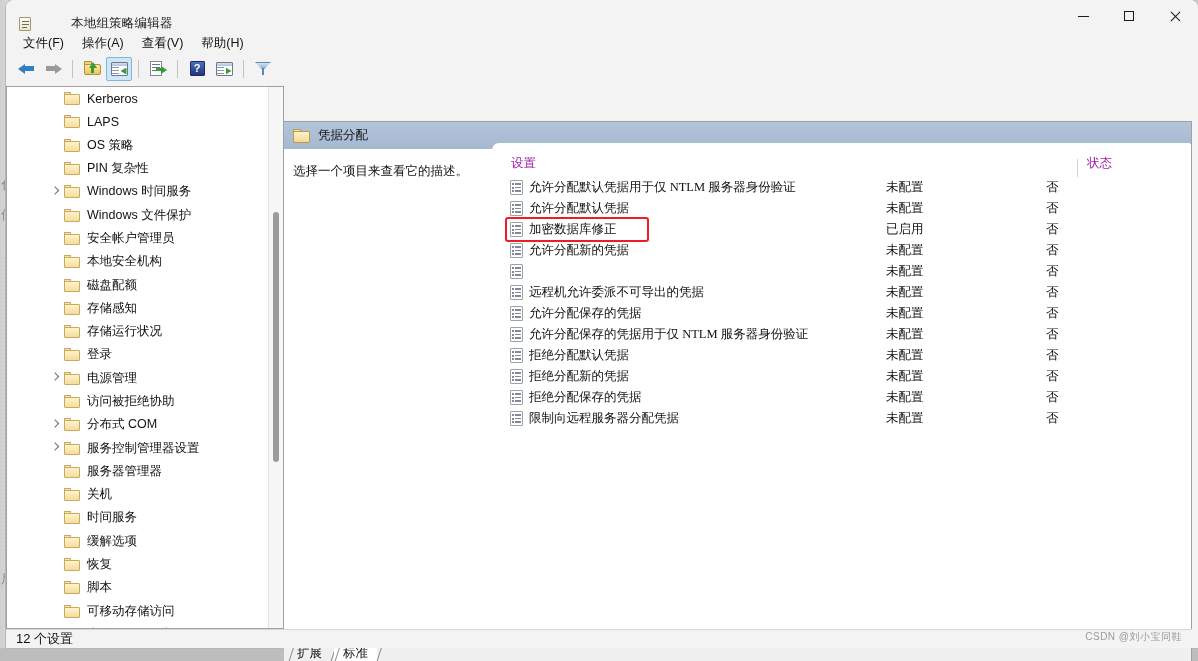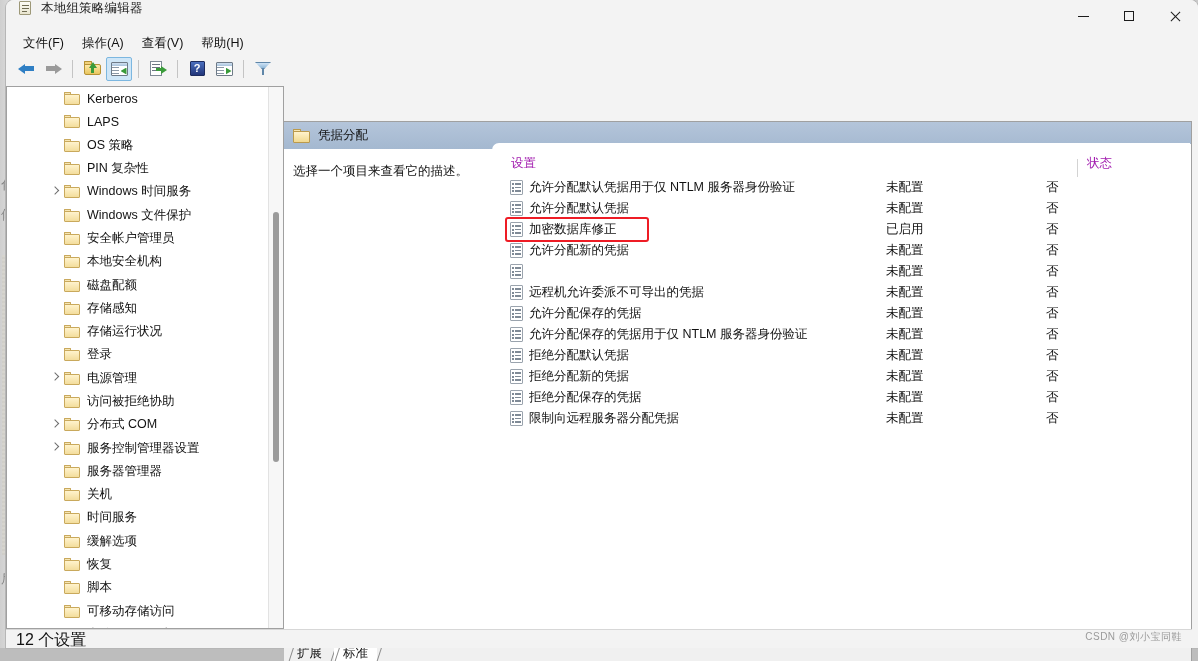--- a/index.html
+++ b/index.html
@@ -42,21 +42,21 @@
     background: #f3f3f3;
     border-radius: 8px 8px 0 0;
     box-shadow: 0 0 0 1px #b6b6b6;
     overflow: hidden;
   }
 
   
   #titlebar {
     position: relative; height: 32px; width: 100%;
     background: #f3f3f3;
-    display: flex; align-items: flex-start;
+    display: flex; align-items: flex-end; gap: 30px;
   }
   #app-icon {
     width: 16px; height: 16px; margin-left: 11px; margin-right: 8px;
     position: relative; flex: none;
   }
   #app-icon .scroll {
     position: absolute; inset: 1px 2px 1px 2px;
     background: linear-gradient(180deg,#fdfcf5,#e9e5cf);
     border: 1px solid #9d9878;
     border-radius: 1px;
@@ -328,21 +328,21 @@
   .list-row .doc-icon .pg {
     position: absolute; inset: 0; background: #fff;
     border: 1px solid #9aa3ad; border-radius: 1px;
   }
   .list-row .doc-icon .dot {
     position: absolute; left: 2px; width: 2px; height: 2px; background: #7f8a96;
   }
   .list-row .doc-icon .dash {
     position: absolute; left: 5px; width: 6px; height: 1.5px; background: #7f8a96;
   }
-  .list-row .setting-name { position: absolute; left: 36px; top: 2px; white-space: nowrap; }
+  .list-row .setting-name { position: absolute; left: 36px; top: 2px; white-space: nowrap; font-family: Liberation Serif, serif; }
   .list-row .state { position: absolute; left: 393px; top: 2px; }
   .list-row .comment { position: absolute; left: 553px; top: 2px; }
 
   
   #tabs {
     position: absolute; left: 0; bottom: 0; width: 100%; height: 22px;
     background: #f0f0f0;
     border-top: 1px solid #c8c8c8;
   }
   .tab {
@@ -357,23 +357,23 @@
   .tab .tl { left: 0; transform: skewX(-18deg); transform-origin: bottom left; }
   .tab .tr { right: 0; transform: skewX(-18deg); transform-origin: bottom right; }
   .tab.active { background: #fff; }
 
   
   #statusbar {
     position: absolute; left: 6px; top: 629px;
     width: 1186px; height: 19px;
     background: #f3f3f3;
     border-top: 1px solid #d7d7d7;
-    display: flex; align-items: flex-start;
+    display: flex; align-items: flex-end;
     padding-left: 10px;
-    font-size: 16px; color: #111;
+    font-size: 13px; color: #111;
   }
 
   
   #watermark {
     position: absolute; right: 16px; top: 630px;
     font-size: 10px; color: #9a9a9a;
     letter-spacing: .5px;
     z-index: 80;
   }
 </style>

